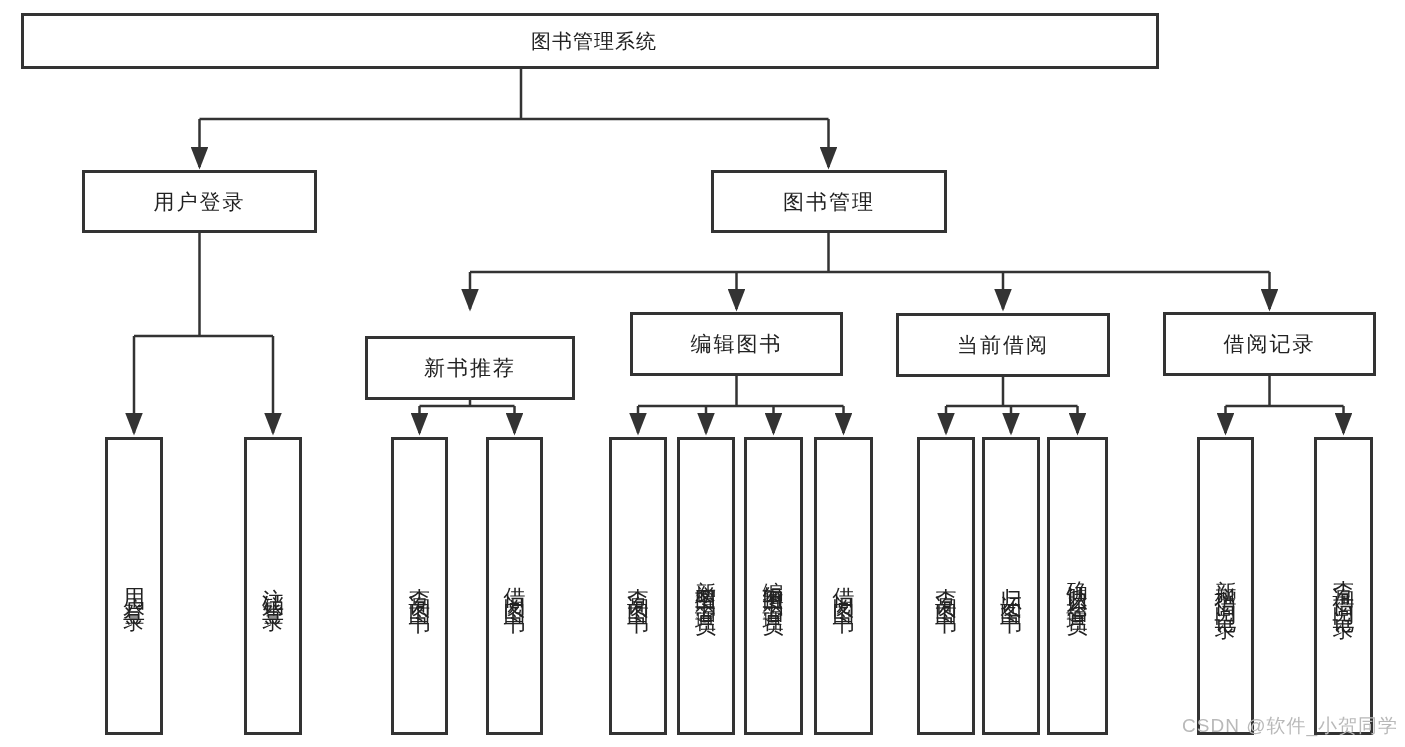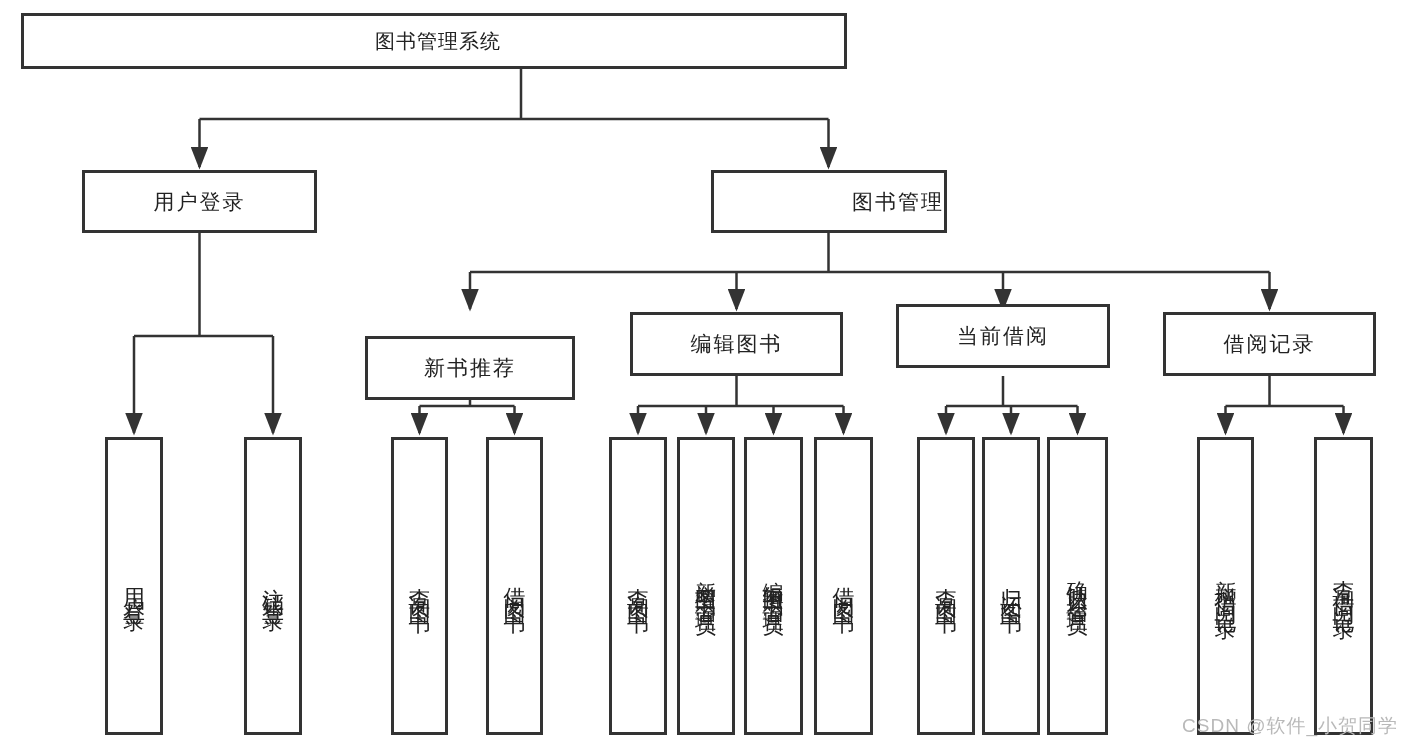--- a/index.html
+++ b/index.html
@@ -81,38 +81,38 @@
       <line x1="773.5" y1="406" x2="773.5" y2="433" marker-end="url(#arrow)"></line>
       <line x1="843.5" y1="406" x2="843.5" y2="433" marker-end="url(#arrow)"></line>
       <line x1="946" y1="406" x2="946" y2="433" marker-end="url(#arrow)"></line>
       <line x1="1011" y1="406" x2="1011" y2="433" marker-end="url(#arrow)"></line>
       <line x1="1077.5" y1="406" x2="1077.5" y2="433" marker-end="url(#arrow)"></line>
       <line x1="1225.5" y1="406" x2="1225.5" y2="433" marker-end="url(#arrow)"></line>
       <line x1="1343.5" y1="406" x2="1343.5" y2="433" marker-end="url(#arrow)"></line>
     </g>
   </svg>
 
-  <div class="box root-box" style="left:21px; top:13px; width:826px; height:56px;padding-left:8px;">
+  <div class="box root-box" style="left:21px; top:13px; width:1138px; height:56px;padding-left:8px;">
     <span class="hlabel">图书管理系统</span>
   </div>
 
   <div class="box" style="left:82px; top:170px; width:235px; height:63px;">
     <span class="hlabel">用户登录</span>
   </div>
-  <div class="box" style="left:711px; top:170px; width:236px; height:63px;justify-content:flex-end;">
+  <div class="box" style="left:711px; top:170px; width:236px; height:63px;">
     <span class="hlabel">图书管理</span>
   </div>
 
   <div class="box" style="left:365px; top:312px; width:210px; height:64px;margin-top:24px;">
     <span class="hlabel">新书推荐</span>
   </div>
   <div class="box" style="left:630px; top:312px; width:213px; height:64px;">
     <span class="hlabel">编辑图书</span>
   </div>
-  <div class="box" style="left:896px; top:304px; width:214px; height:64px;">
+  <div class="box" style="left:896px; top:313px; width:214px; height:64px;">
     <span class="hlabel">当前借阅</span>
   </div>
   <div class="box" style="left:1163px; top:312px; width:213px; height:64px;">
     <span class="hlabel">借阅记录</span>
   </div>
 
   <div class="box leaf" style="left:105px; width:58px;">
     <span class="vlabel">用户登录</span>
   </div>
   <div class="box leaf" style="left:244px; width:58px;">

